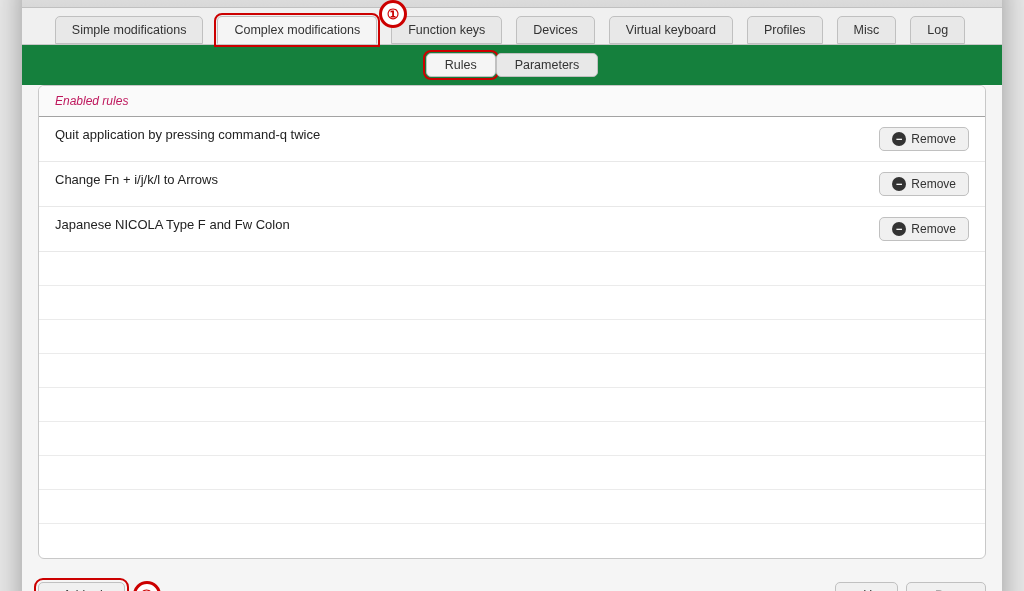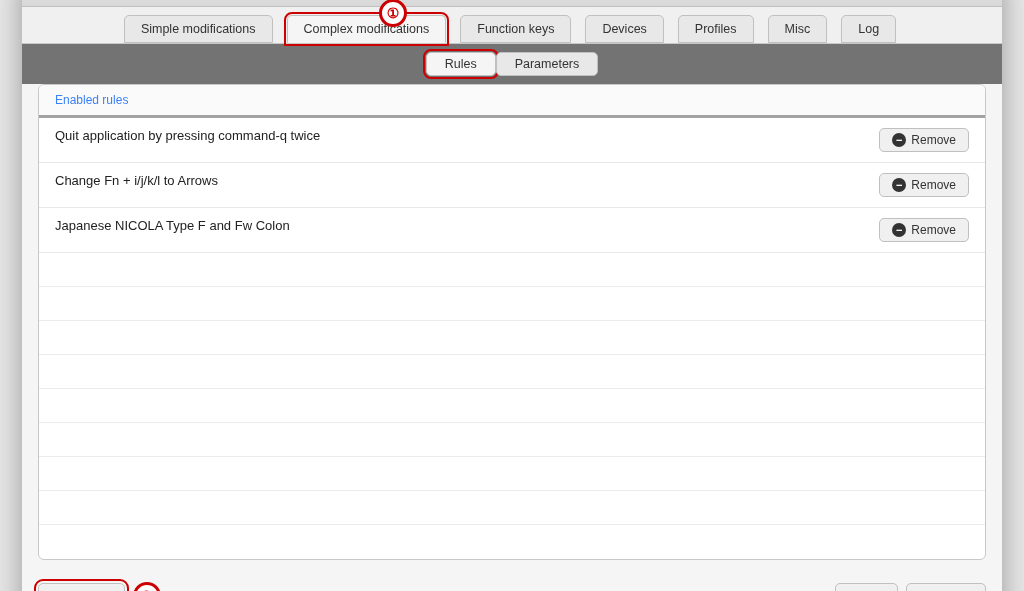--- a/index.html
+++ b/index.html
@@ -62,21 +62,21 @@
       border-bottom-color: #f5f5f5;
       font-weight: 500;
       outline: 2px solid #cc0000;
       outline-offset: 1px;
     }
 
     .subtab-bar {
       display: flex;
       justify-content: center;
       padding: 8px 0;
-      background: #737373;
+      background: #15803d;
     }
 
     .subtab {
       padding: 4px 18px;
       font-size: 12.5px;
       color: #333;
       cursor: pointer;
       border: 1px solid #c0c0c0;
       border-radius: 5px;
       background: #e8e8e8;
@@ -92,23 +92,24 @@
       background: #fff;
       margin: 0 16px 12px 16px;
       border: 1px solid #c8c8c8;
       border-radius: 6px;
       overflow: hidden;
     }
 
     .rules-header {
       padding: 8px 16px;
       font-size: 12px;
-      color: #3b82f6;
-      border-bottom: 3px solid #a3a3a3;
+      color: #be185d;
+      border-bottom: 1px solid #a3a3a3;
       background: #fafafa;
+      font-style: italic;
     }
 
     .rule-row {
       display: flex;
       align-items: flex-start;
       justify-content: space-between;
       padding: 10px 16px;
       border-bottom: 1px solid #e8e8e8;
       min-height: 38px;
     }
@@ -239,20 +240,21 @@
   <div class="titlebar titlebar-wrap">
     
     
   </div>
 
   <div class="tab-bar">
     <div class="tab">Simple modifications</div>
     <div class="tab active">Complex modifications</div>
     <div class="tab">Function keys</div>
     <div class="tab">Devices</div>
+    <div class="tab">Virtual keyboard</div>
     <div class="tab">Profiles</div>
     <div class="tab">Misc</div>
     <div class="tab">Log</div>
   </div>
 
   <div class="subtab-bar">
     <div class="subtab active">Rules</div>
     <div class="subtab">Parameters</div>
   </div>
 

